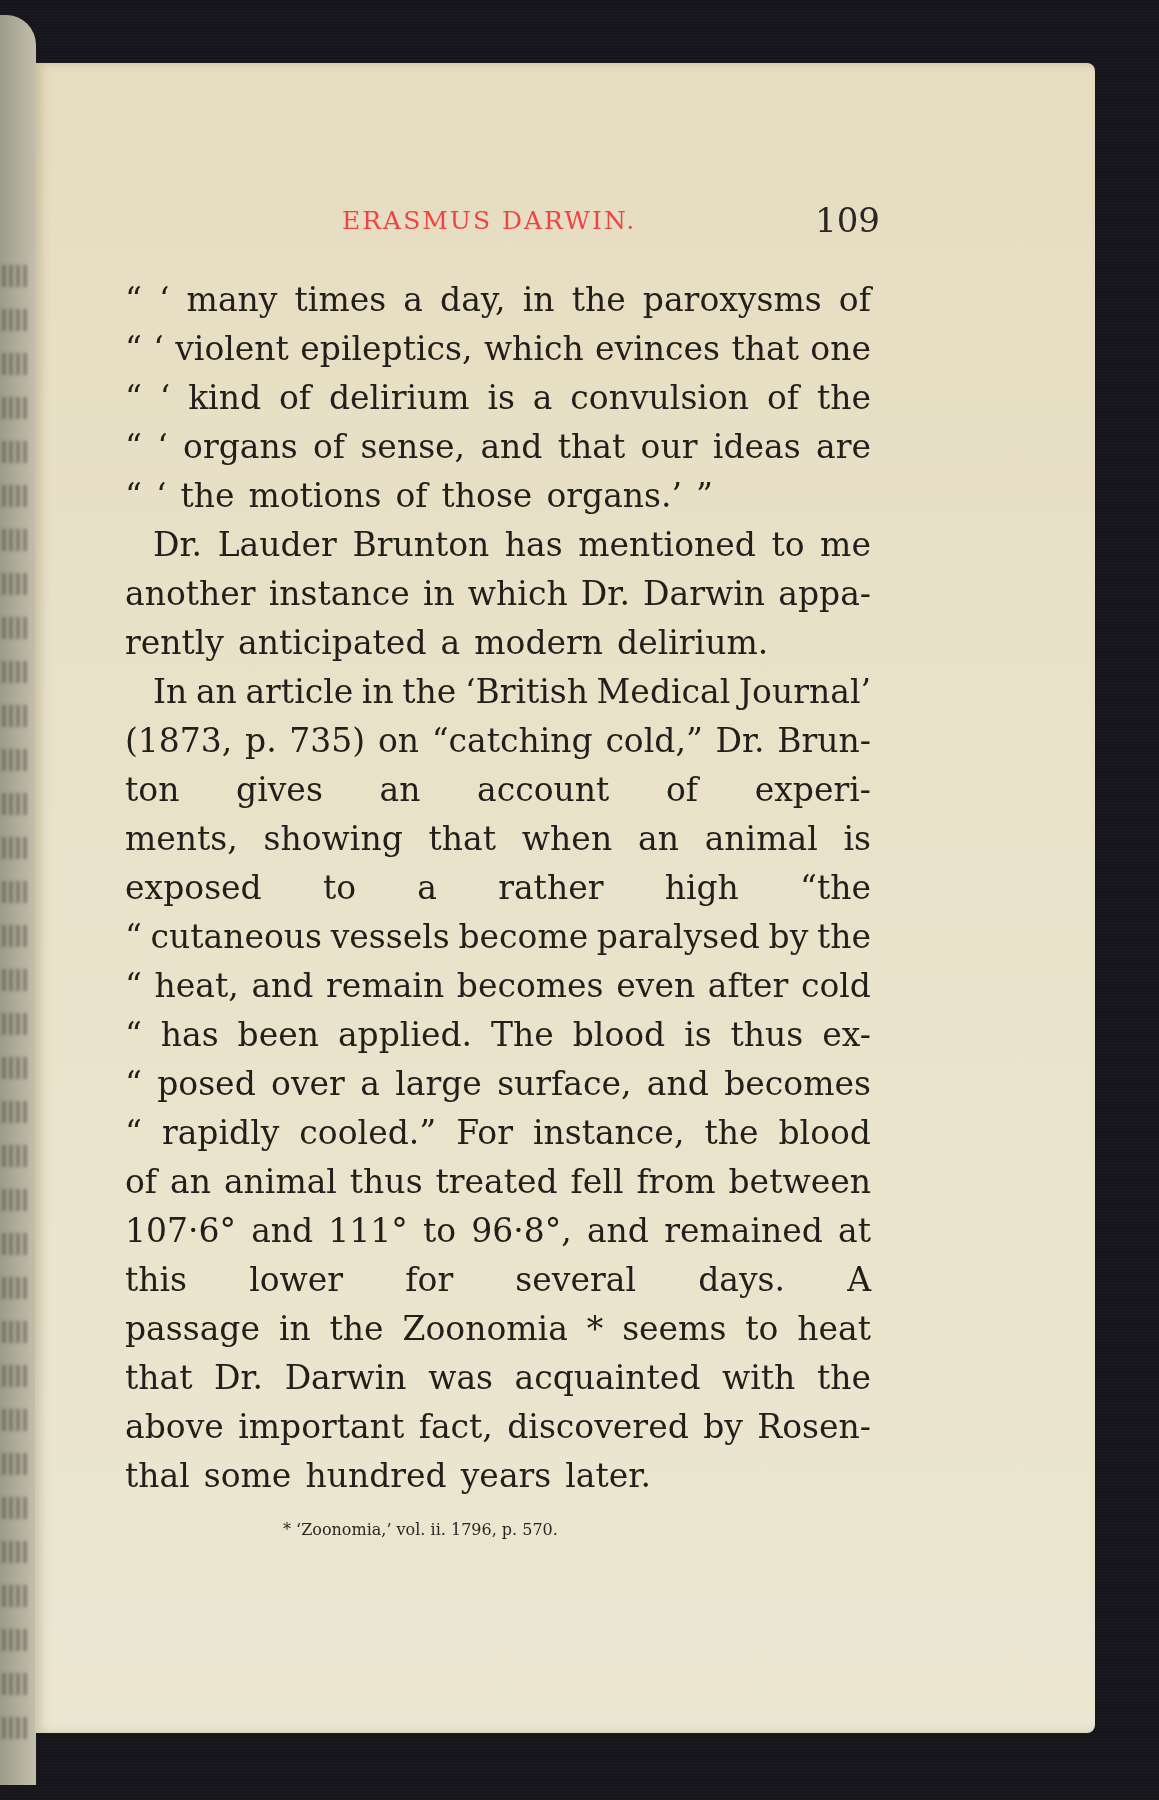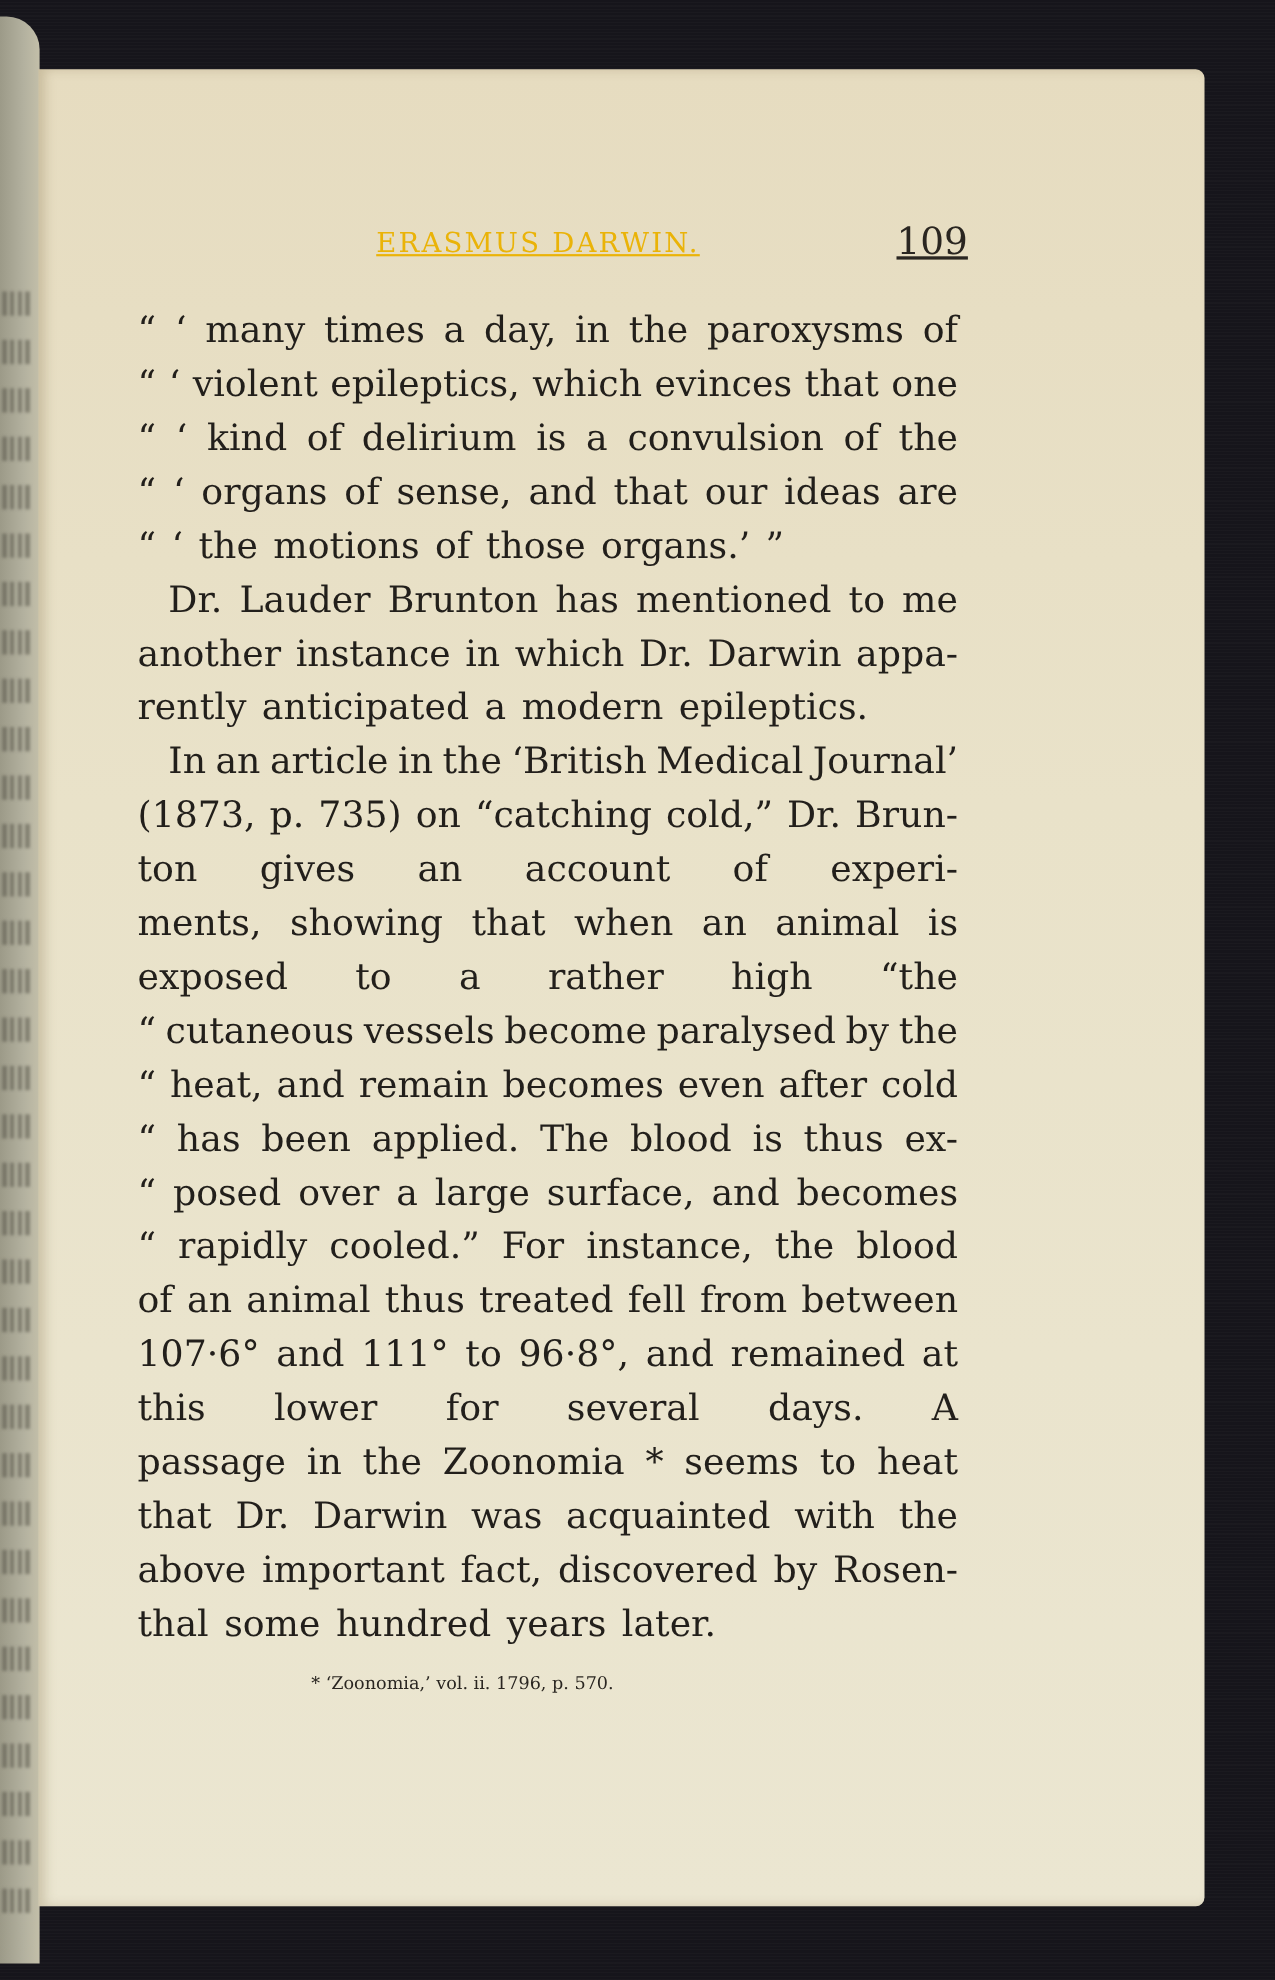--- a/index.html
+++ b/index.html
@@ -29,25 +29,25 @@
     position: absolute; left: 35px; top: 63px; width: 1060px; height: 1670px;
     background: linear-gradient(180deg, #e6dcc0 0%, #e9e2c9 40%, #ebe6d1 100%);
     border-top-right-radius: 8px; border-bottom-right-radius: 8px;
     box-shadow: inset 6px 0 10px rgba(120,100,60,0.25);
   }
   .running-head {
     position: absolute; top: 206px; left: 0; width: 1159px; height: 40px;
   }
   .running-title {
     position: absolute; left: 342px; top: 0;
-    font-size: 25px; letter-spacing: 2px; color: #eab308; text-decoration: underline;
+    font-size: 25px; letter-spacing: 2px; color: #ef4444;
   }
   .page-number {
     position: absolute; left: 815px; top: -6px;
-    font-size: 34px; color: #2a2621; text-decoration: underline;
+    font-size: 34px; color: #2a2621;
   }
   .text-block {
     position: absolute; left: 125px; top: 275px; width: 746px;
   }
   .line {
     height: 49px; line-height: 49px;
     font-size: 33px; color: #221f1b;
     text-align: justify; text-align-last: justify;
     white-space: nowrap; overflow: visible;
     display: flex; justify-content: space-between;
@@ -182,21 +182,21 @@
       <span class="w">which</span>
       <span class="w">Dr.</span>
       <span class="w">Darwin</span>
       <span class="w">appa-</span>
     </div>
     <div class="line last">
       <span class="w">rently</span>
       <span class="w">anticipated</span>
       <span class="w">a</span>
       <span class="w">modern</span>
-      <span class="w">epileptics.</span>
+      <span class="w">delirium.</span>
     </div>
     <div class="line indent">
       <span class="w">In</span>
       <span class="w">an</span>
       <span class="w">article</span>
       <span class="w">in</span>
       <span class="w">the</span>
       <span class="w">‘British</span>
       <span class="w">Medical</span>
       <span class="w">Journal’</span>

